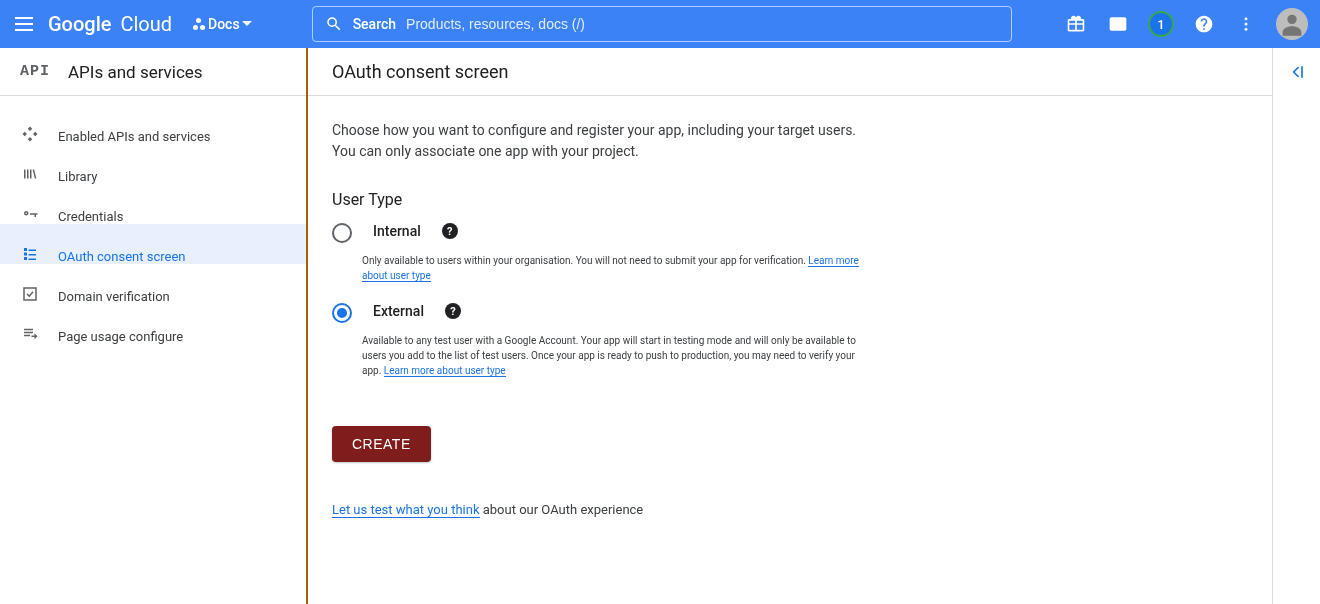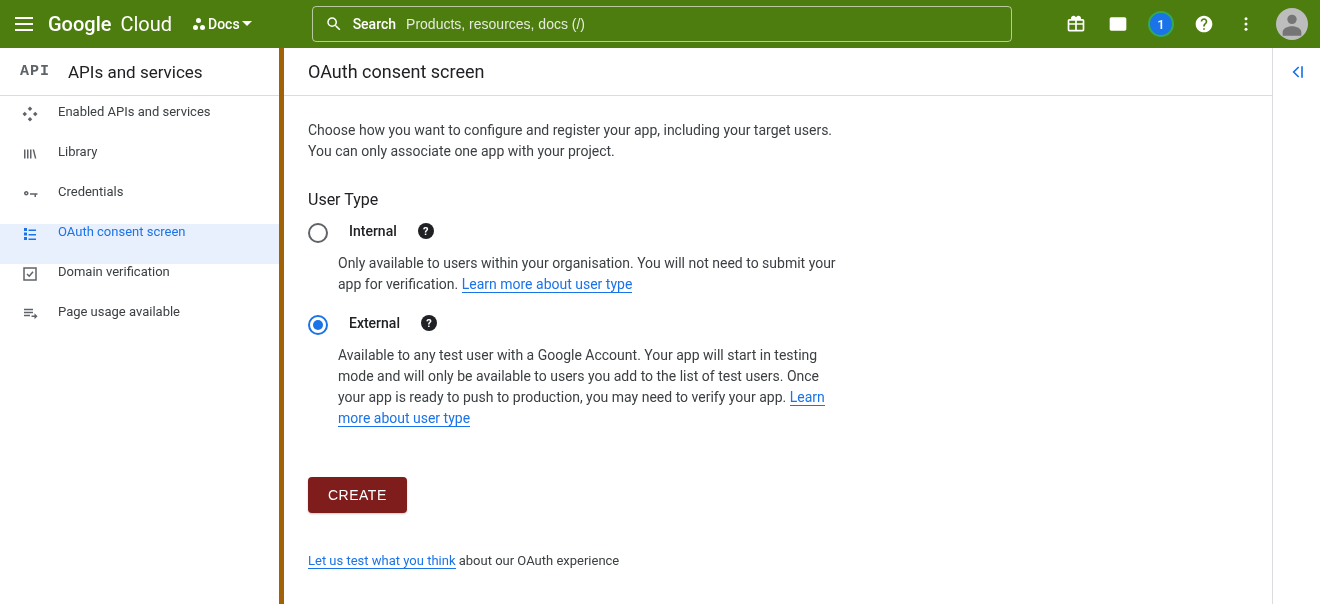--- a/index.html
+++ b/index.html
@@ -1,61 +1,61 @@
 <!DOCTYPE html>
 <html><head>
 <meta charset="utf-8">
 <style>
 * { box-sizing: border-box; margin: 0; padding: 0; }
 body { font-family: 'Google Sans', Roboto, Arial, sans-serif; font-size: 14px; color: #202124; background: #fff; }
 
-.topbar { background: #4d7c0f; height: 48px; display: flex; align-items: center; padding: 0 12px; color: #fff; gap: 12px; }
+.topbar { background: #3b82f6; height: 48px; display: flex; align-items: center; padding: 0 12px; color: #fff; gap: 12px; }
 .hamburger { width: 24px; height: 24px; cursor: pointer; display: flex; flex-direction: column; justify-content: center; gap: 4px; }
 .hamburger span { display: block; height: 2px; background: #fff; width: 18px; margin: 0 auto; }
 .logo { font-size: 20px; font-weight: 400; display: flex; align-items: center; gap: 2px; }
 .logo b { font-weight: 500; }
 .docs-btn { display: flex; align-items: center; gap: 2px; font-weight: 500; font-size: 14px; cursor: pointer; padding: 0 8px; }
 .docs-dots { display: inline-block; width: 14px; height: 14px; position: relative; }
 .docs-dots::before { content: ''; position: absolute; width: 5px; height: 5px; background: #fff; border-radius: 50%; top: 1px; left: 4px; }
 .docs-dots::after { content: ''; position: absolute; width: 5px; height: 5px; background: #fff; border-radius: 50%; bottom: 1px; left: 1px; box-shadow: 7px 0 0 #fff; }
 .search-box { flex: 1; max-width: 700px; height: 36px; border: 1px solid rgba(255,255,255,0.6); border-radius: 4px; display: flex; align-items: center; padding: 0 12px; gap: 10px; margin-left: 40px; }
 .search-box input { background: transparent; border: none; outline: none; color: #fff; font-size: 14px; flex: 1; }
 .search-box input::placeholder { color: rgba(255,255,255,0.85); }
 .search-label { font-weight: 500; color: #fff; text-align: right; }
 .topbar-right { margin-left: auto; display: flex; align-items: center; gap: 18px; }
 .icon-btn { width: 24px; height: 24px; cursor: pointer; display: flex; align-items: center; justify-content: center; color: #fff; }
 .badge-circle { width: 26px; height: 26px; border: 2px solid #34a853; border-radius: 50%; display: flex; align-items: center; justify-content: center; font-size: 13px; font-weight: 500; color: #fff; background: #1a73e8; }
 .avatar { width: 32px; height: 32px; border-radius: 50%; background: #bdbdbd; cursor: pointer; overflow: hidden; display:flex; align-items:center; justify-content:center;}
 .avatar svg { width: 28px; height: 28px; }
 
 .layout { display: flex; height: calc(100vh - 48px); }
-.sidebar { width: 284px; border-right: 5px solid #a16207; background: #fff; }
+.sidebar { width: 308px; border-right: 2px solid #a16207; background: #fff; }
 .sidebar-header { height: 48px; display: flex; align-items: center; padding: 0 20px; gap: 18px; border-bottom: 1px solid #dadce0; }
 .api-logo { font-family: 'Courier New', monospace; font-weight: bold; font-size: 15px; color: #5f6368; letter-spacing: 1px;}
 .sidebar-title { font-size: 17px; color: #202124; }
 .sidebar-items { padding: 8px 0; }
-.sidebar-item { height: 40px; display: flex; align-items: flex-start; padding: 0 20px; gap: 18px; cursor: pointer; color: #3c4043; font-size: 13px; }
+.sidebar-item { height: 40px; display: flex; align-items: flex-end; padding: 0 20px; gap: 18px; cursor: pointer; color: #3c4043; font-size: 13px; }
 .sidebar-item.active { background: #e8f0fe; color: #1a73e8; }
 .sidebar-item.active .sb-icon { color: #1a73e8; }
 .sb-icon { width: 20px; height: 20px; color: #5f6368; display: flex; align-items: center; justify-content: center; }
 
 .main { flex: 1; position: relative; display: flex; }
 .content-header { height: 48px; border-bottom: 1px solid #dadce0; display: flex; align-items: center; padding: 0 24px; }
 .page-title { font-size: 18px; color: #202124; font-weight: 400; }
 .content-body { padding: 24px; max-width: 580px; }
 .intro { font-size: 14px; color: #3c4043; line-height: 1.5; margin-bottom: 28px; }
 .section-title { font-size: 16px; font-weight: 400; margin-bottom: 14px; }
 .radio-option { margin-bottom: 20px; }
 .radio-row { display: flex; align-items: flex-start; gap: 21px; margin-bottom: 10px; }
 .radio { width: 20px; height: 20px; border: 2px solid #5f6368; border-radius: 50%; cursor: pointer; position: relative; flex-shrink: 0;}
 .radio.selected { border-color: #1a73e8; }
 .radio.selected::after { content:''; position:absolute; top:3px; left:3px; width:10px; height:10px; background:#1a73e8; border-radius:50%; }
 .radio-label { font-size: 14px; font-weight: 500; }
 .help-icon { width: 16px; height: 16px; background: #202124; color: #fff; border-radius: 50%; font-size: 11px; display: flex; align-items: center; justify-content: center; cursor: pointer; font-weight: bold;}
-.radio-desc { font-size: 14px; color: #3c4043; line-height: 1.5; padding-left: 30px; margin-bottom: 4px;}
+.radio-desc { font-size: 10px; color: #3c4043; line-height: 1.5; padding-left: 30px; margin-bottom: 4px;}
 .link { color: #1a73e8; text-decoration: none; border-bottom: 1px solid #1a73e8; cursor: pointer; }
 .create-btn { background: #7f1d1d; color: #fff; border: none; padding: 0 20px; height: 36px; border-radius: 4px; font-size: 14px; font-weight: 500; letter-spacing: 0.5px; cursor: pointer; margin-top: 28px; box-shadow: 0 1px 2px rgba(60,64,67,.3);}
 .feedback-row { margin-top: 40px; font-size: 13px; color: #3c4043; }
 .feedback-link { color: #1a73e8; border-bottom: 1px solid #1a73e8; cursor: pointer; }
 .collapse-panel { width: 48px; border-left: 1px solid #dadce0; display: flex; align-items: flex-start; justify-content: center; padding-top: 14px; }
 .collapse-icon { color: #1a73e8; cursor: pointer; }
 .content-col { flex: 1; }
 </style>
 </head>
 <body>
@@ -165,21 +165,21 @@
             </svg>
           </span>
         <span>Domain verification</span>
       </div>
       <div class="sidebar-item">
         <span class="sb-icon">
             <svg width="18" height="18" viewBox="0 0 24 24" fill="currentColor">
               <path d="M4 5h12v2H4zm0 4h12v2H4zm0 4h8v2H4zm14-2l4 4-4 4v-3h-4v-2h4v-3z"></path>
             </svg>
           </span>
-        <span>Page usage available</span>
+        <span>Page usage configure</span>
       </div>
     </div>
   </div>
 
   <div class="main">
     <div class="content-col">
       <div class="content-header">
         <div class="page-title">OAuth consent screen</div>
       </div>
       <div class="content-body">

